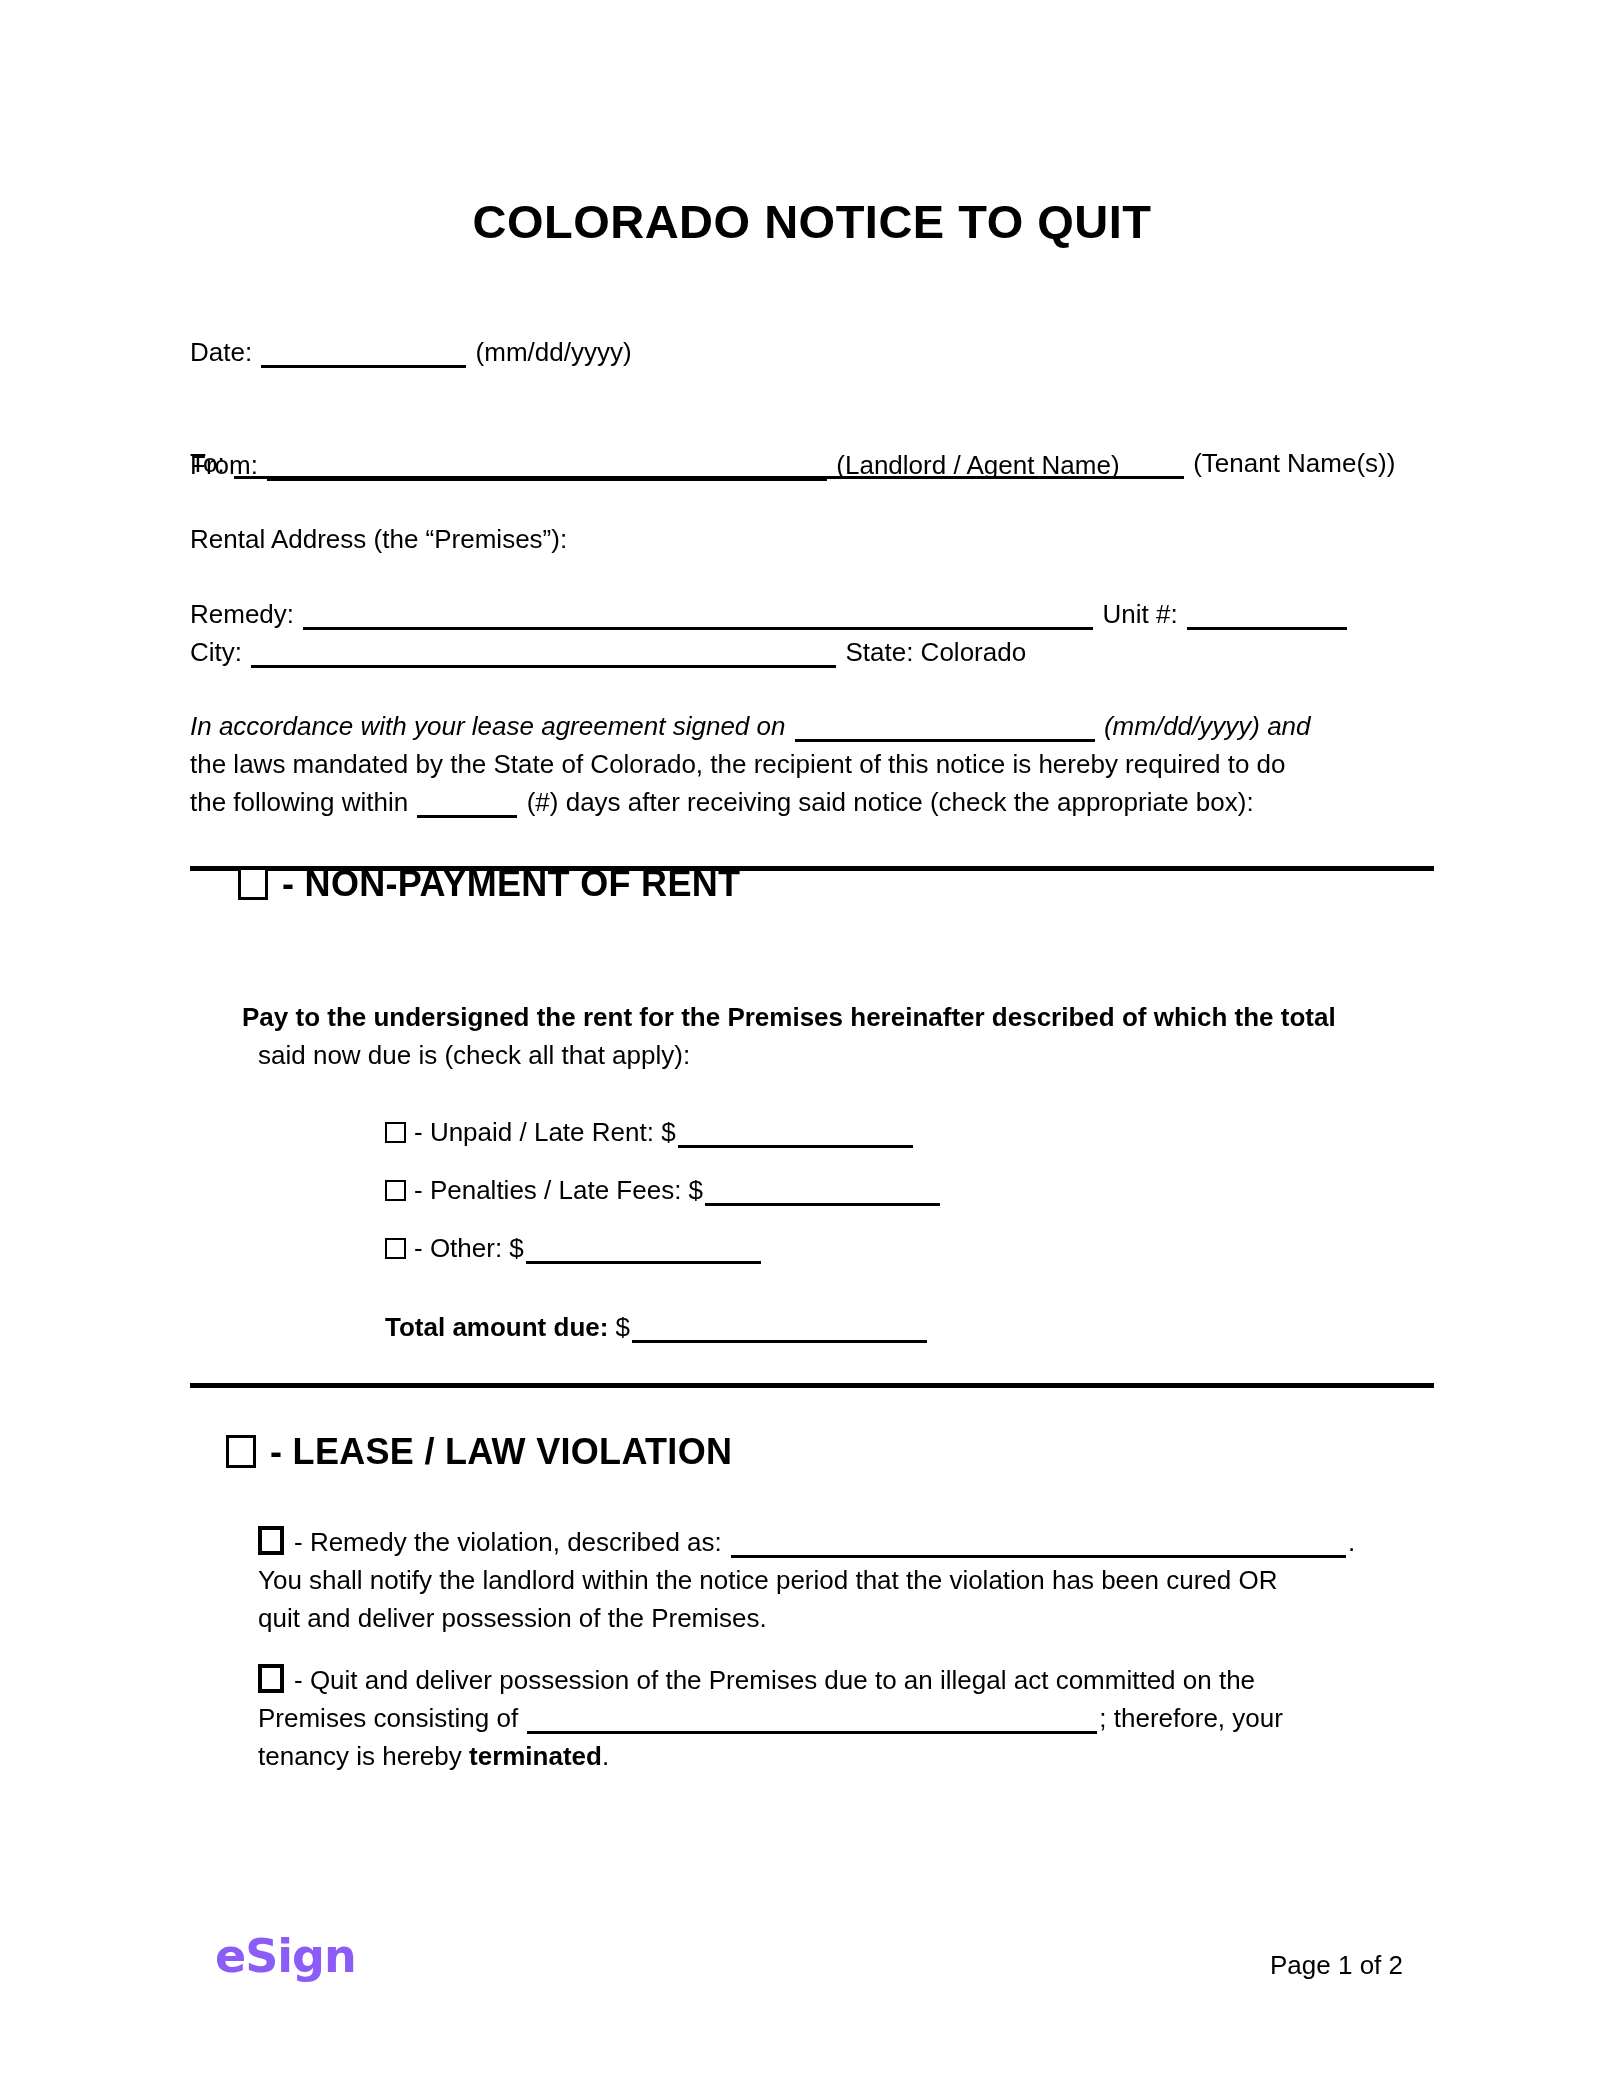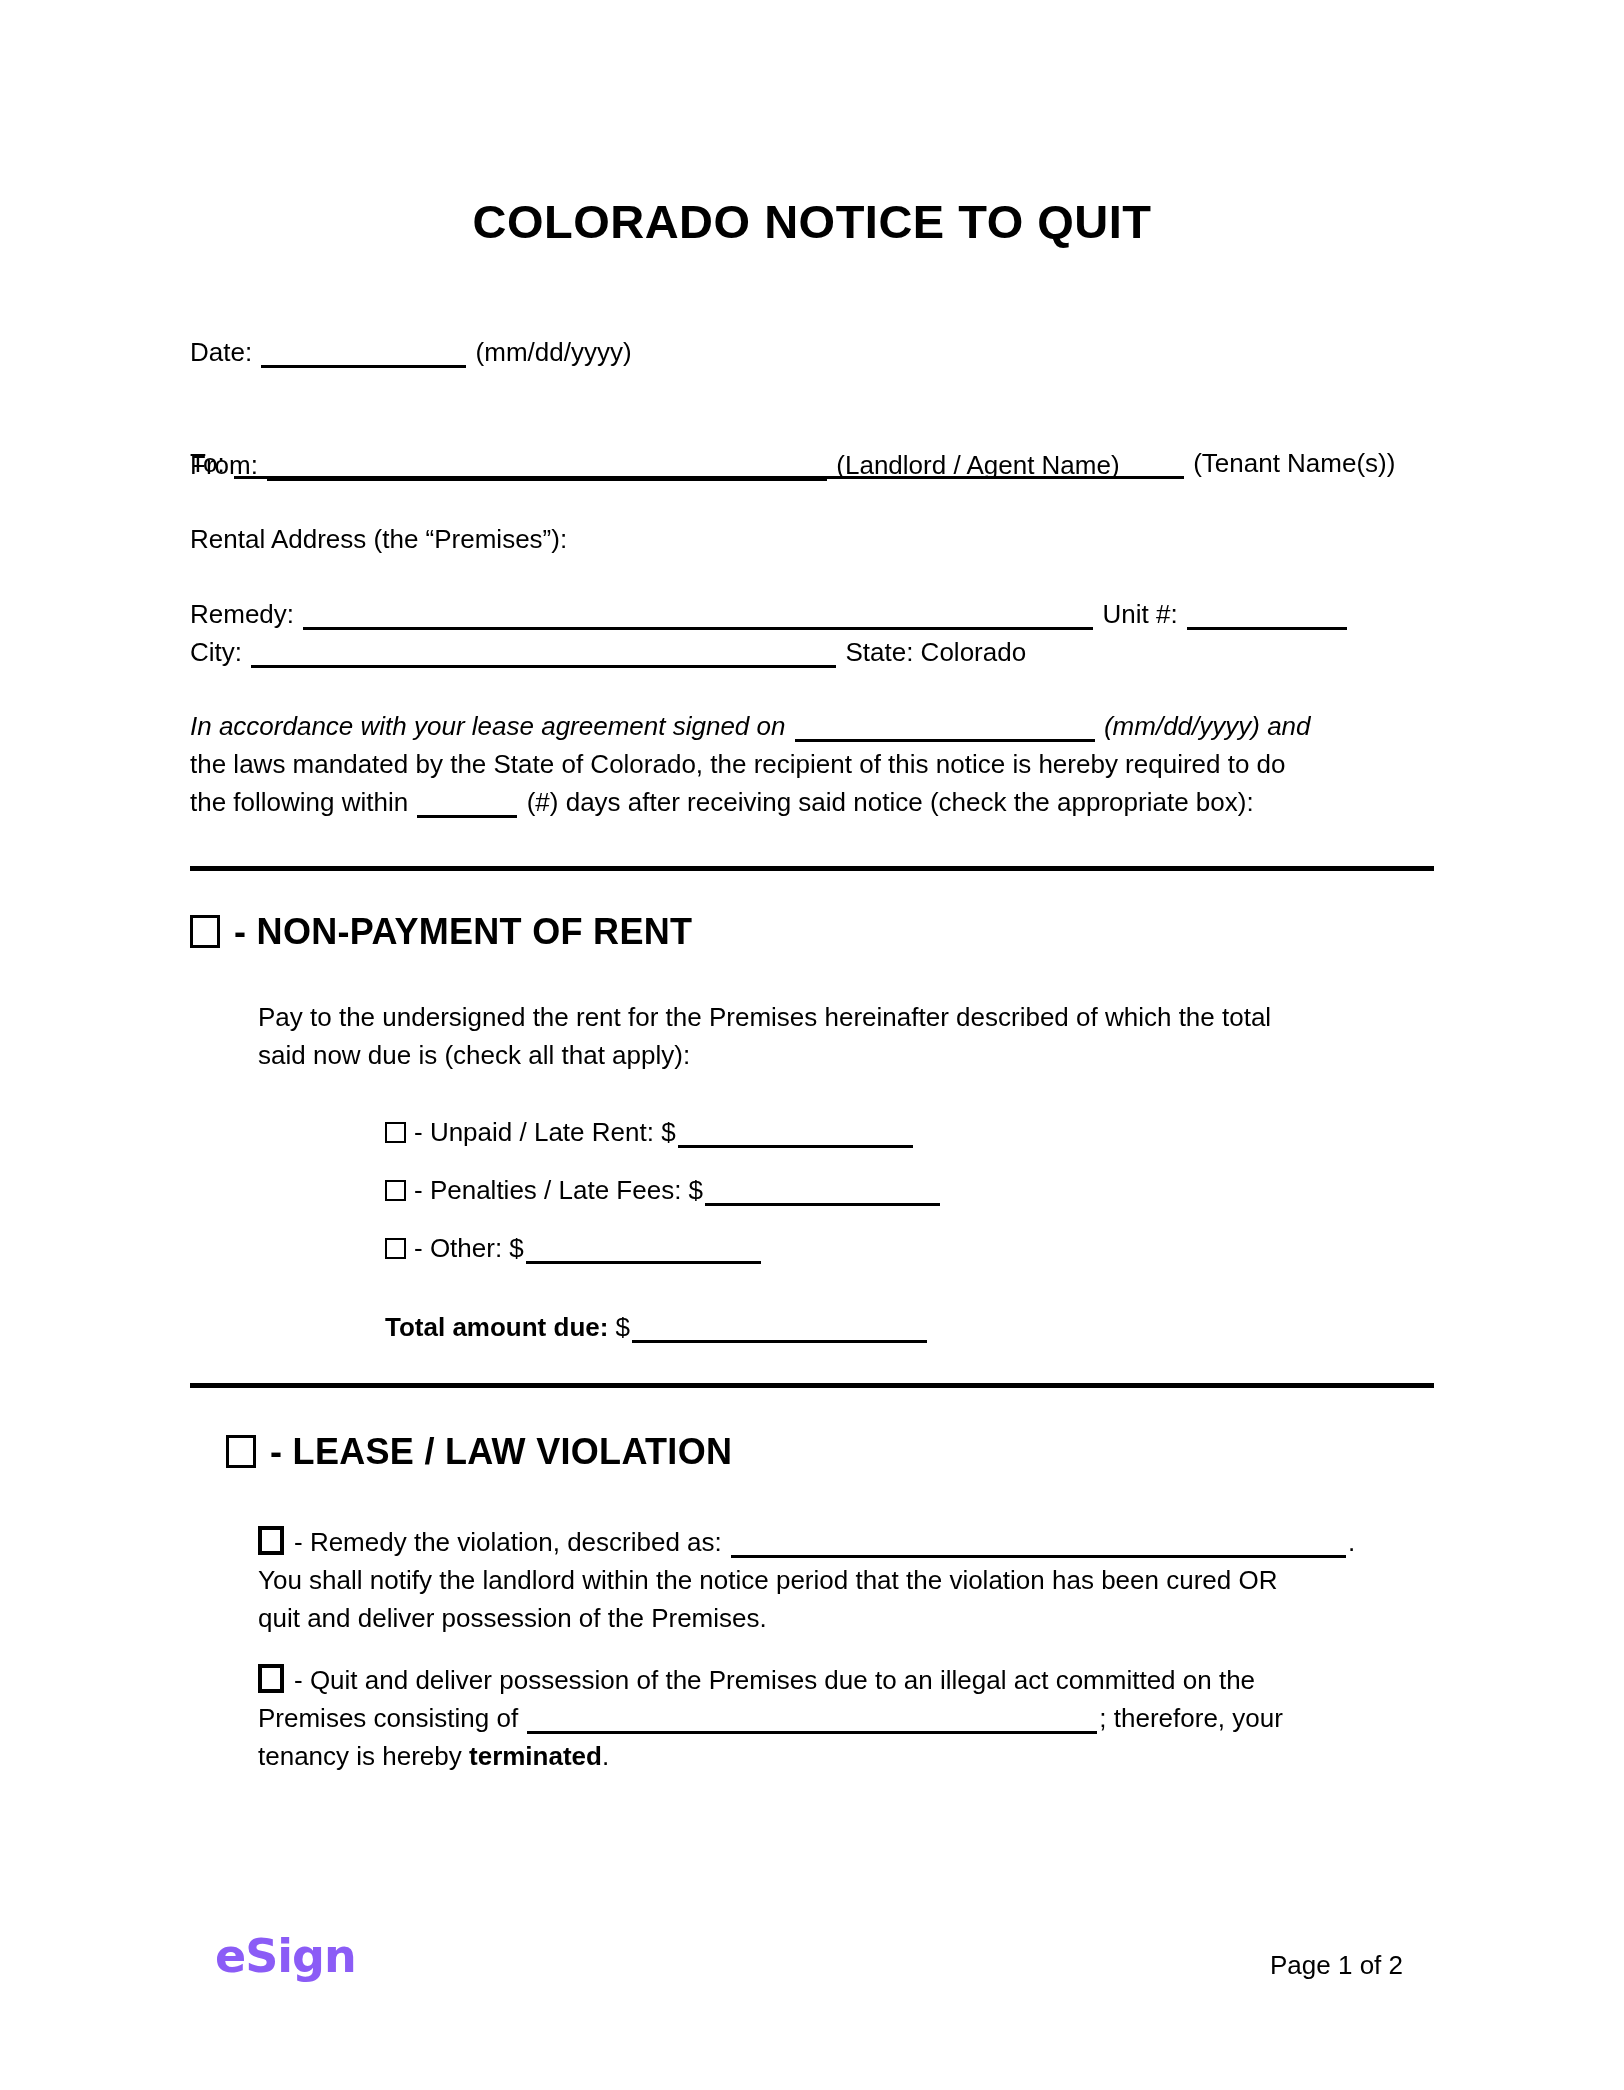--- a/index.html
+++ b/index.html
@@ -27,24 +27,24 @@
   .r-city   { top:633px; }
   .r-intro1 { top:707px;font-style:italic; }
   .r-intro2 { top:745px; }
   .r-intro3 { top:783px; }
 
   .hrule { position:absolute; left:190px; width:1244px; height:5px; background:#000; }
   .hr1 { top:866px; }
   .hr2 { top:1383px; }
 
   .heading-row { font-size:36px; line-height:44px; font-weight:bold; letter-spacing:0.3px; }
-  .r-h1 { top:910px; }
+  .r-h1 { top:862px;margin-left:48px; }
   .r-h2 { top:1430px;padding-left:36px; }
 
-  .r-pay1 { top:998px;  left:258px; }
+  .r-pay1 { top:998px;  left:242px;font-weight:bold; }
   .r-pay2 { top:1036px; left:258px; }
 
   .r-money1 { top:1113px; left:385px; }
   .r-money2 { top:1171px; left:385px; }
   .r-money3 { top:1229px; left:385px; }
   .r-total  { top:1308px; left:385px; }
 
   .r-rem1  { top:1523px; left:258px; }
   .r-rem2  { top:1561px; left:258px; }
   .r-rem3  { top:1599px; left:258px; }

